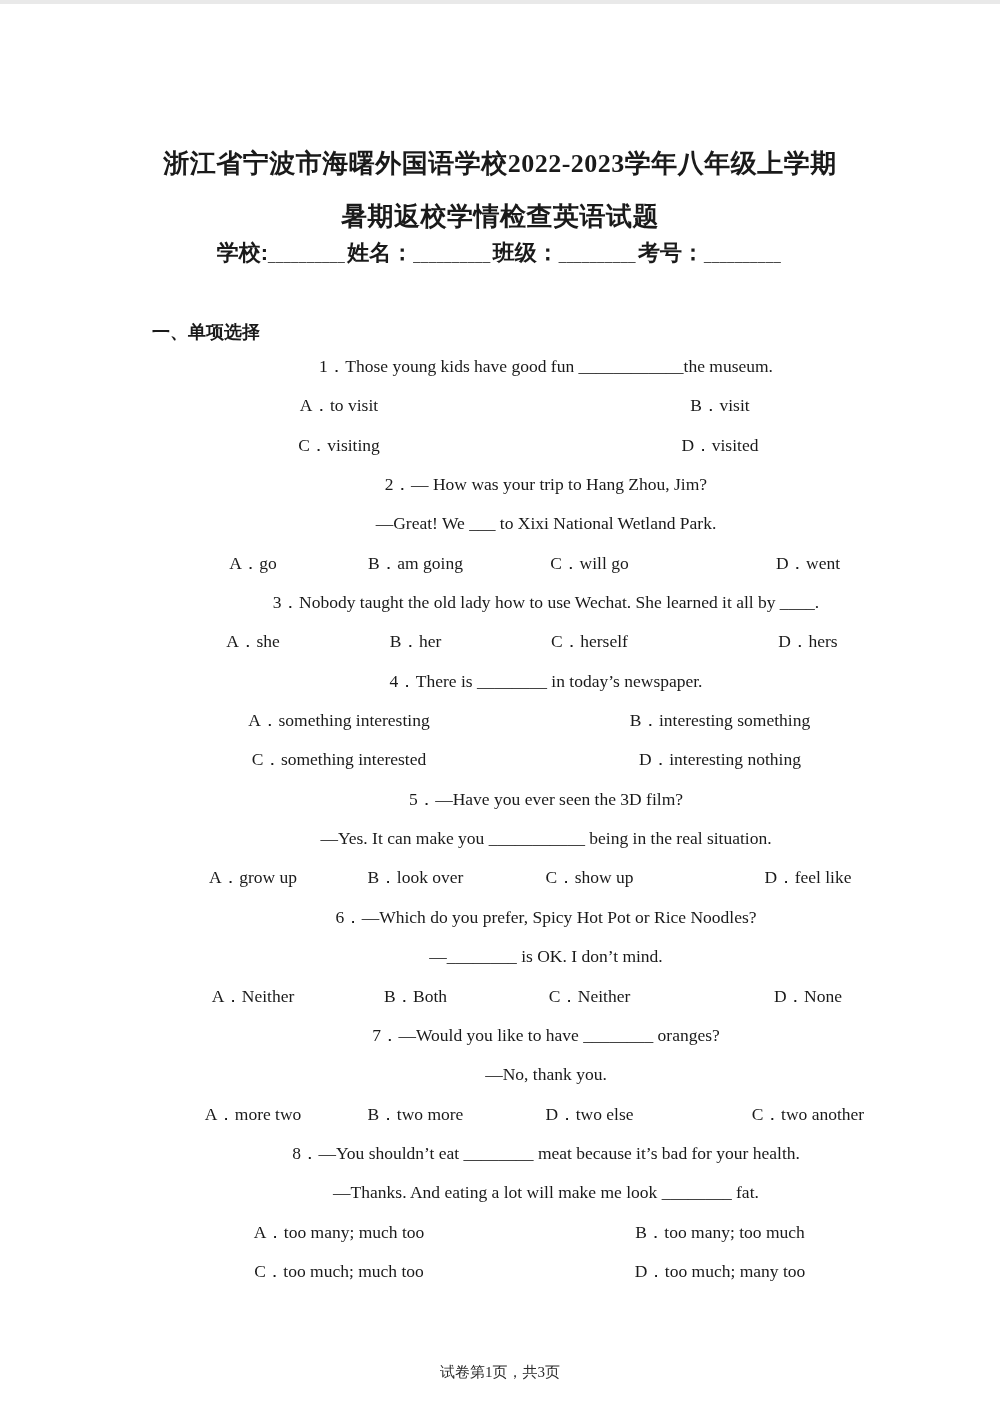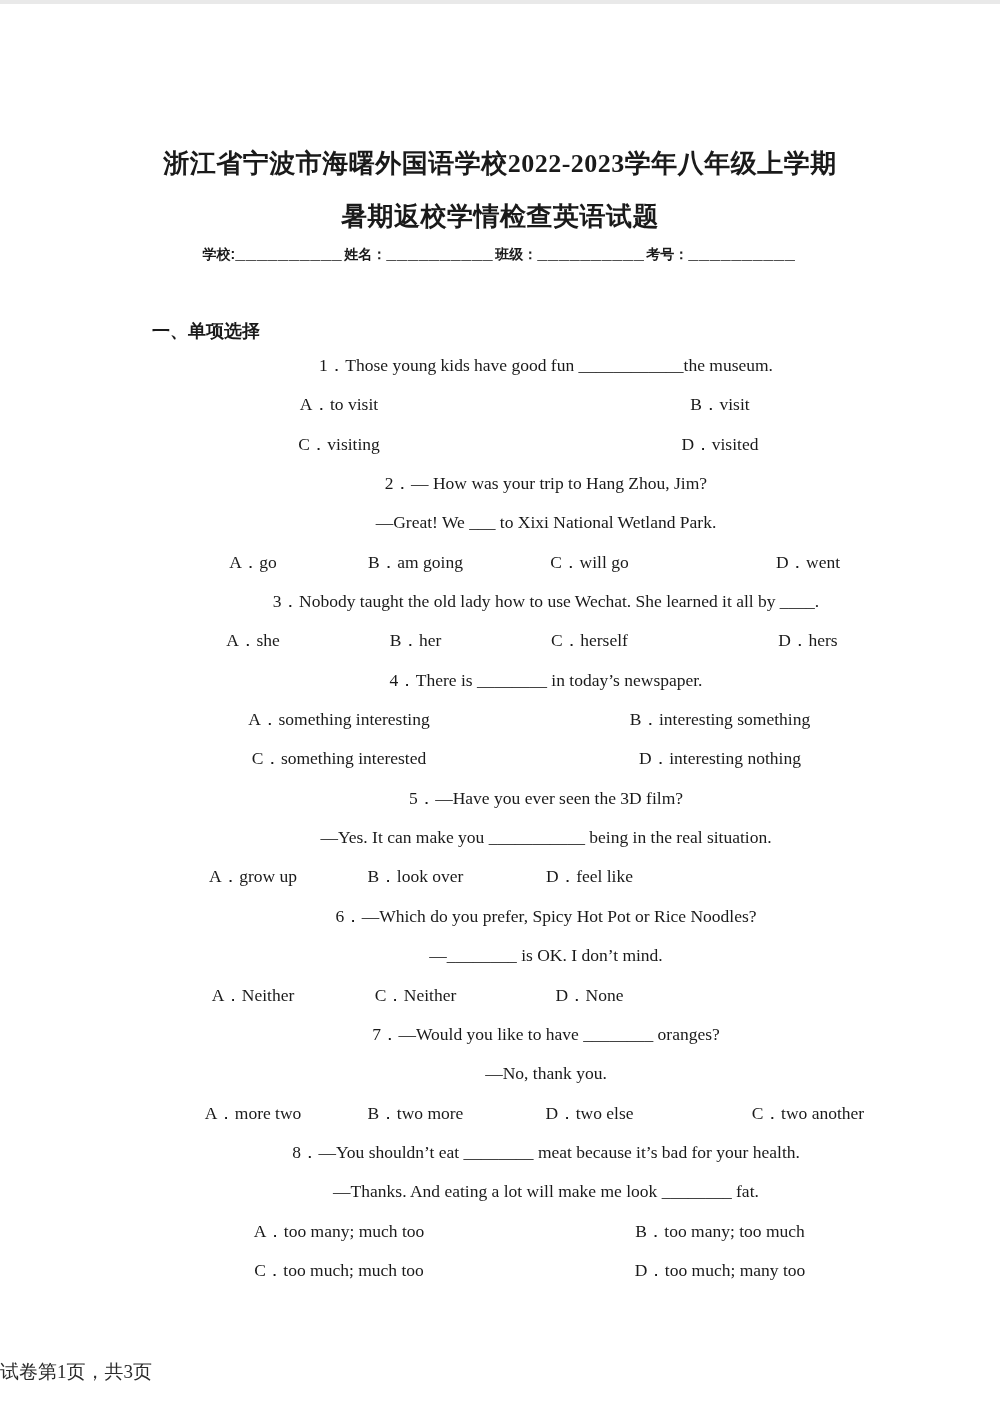--- a/index.html
+++ b/index.html
@@ -27,25 +27,25 @@
   .title-2 { margin-top: 16px; }
   .info-line {
     margin-top: 6px;
     text-align: center;
     line-height: 24px;
     white-space: pre;
   }
   .info-label {
     font-family: "Liberation Sans", "DejaVu Sans", sans-serif;
     font-weight: 700;
-    font-size: 14px;
+    font-size: 22px;
   }
   .info-blank {
-    font-family: Liberation Mono, monospace;
-    font-size: 17px;
+    font-family: Liberation Sans, sans-serif;
+    font-size: 13px;
     letter-spacing: 0.5px;
   }
   .info-pair { margin-right: 2px; }
   .section-heading {
     margin-top: 52px;
     margin-left: 152px;
     font-family: "Liberation Sans", "DejaVu Sans", sans-serif;
     font-weight: 700;
     font-size: 18px;
     line-height: 24px;
@@ -63,21 +63,22 @@
   .cols2 .opt:nth-child(2) { flex: 1; }
   .cols4 .opt:nth-child(1) { width: 150px; }
   .cols4 .opt:nth-child(2) { width: 175px; }
   .cols4 .opt:nth-child(3) { width: 173px; }
   .cols4 .opt:nth-child(4) { flex: 1; }
   .page-footer {
     position: absolute;
     top: 1356px;
     left: 0;
     width: 100%;
-    font-size: 19px;
+    text-align: center;
+    font-size: 15px;
     line-height: 24px;
     color: #2b2b2b;
   }
 </style>
 </head>
 <body>
 
 <div class="page">
 
   <div class="header">
@@ -134,29 +135,31 @@
         <span class="opt">D．interesting nothing</span>
       </div>
     </section>
 
     <section>
       <div class="line">5．—Have you ever seen the 3D film?</div>
       <div class="line">—Yes. It can make you ___________ being in the real situation.</div>
       <div class="line opts cols4">
         <span class="opt">A．grow up</span>
         <span class="opt">B．look over</span>
+        <span class="opt">C．show up</span>
         <span class="opt">D．feel like</span>
       </div>
     </section>
 
     <section>
       <div class="line">6．—Which do you prefer, Spicy Hot Pot or Rice Noodles?</div>
       <div class="line">—________ is OK. I don’t mind.</div>
       <div class="line opts cols4">
         <span class="opt">A．Neither</span>
+        <span class="opt">B．Both</span>
         <span class="opt">C．Neither</span>
         <span class="opt">D．None</span>
       </div>
     </section>
 
     <section>
       <div class="line">7．—Would you like to have ________ oranges?</div>
       <div class="line">—No, thank you.</div>
       <div class="line opts cols4">
         <span class="opt">A．more two</span>

